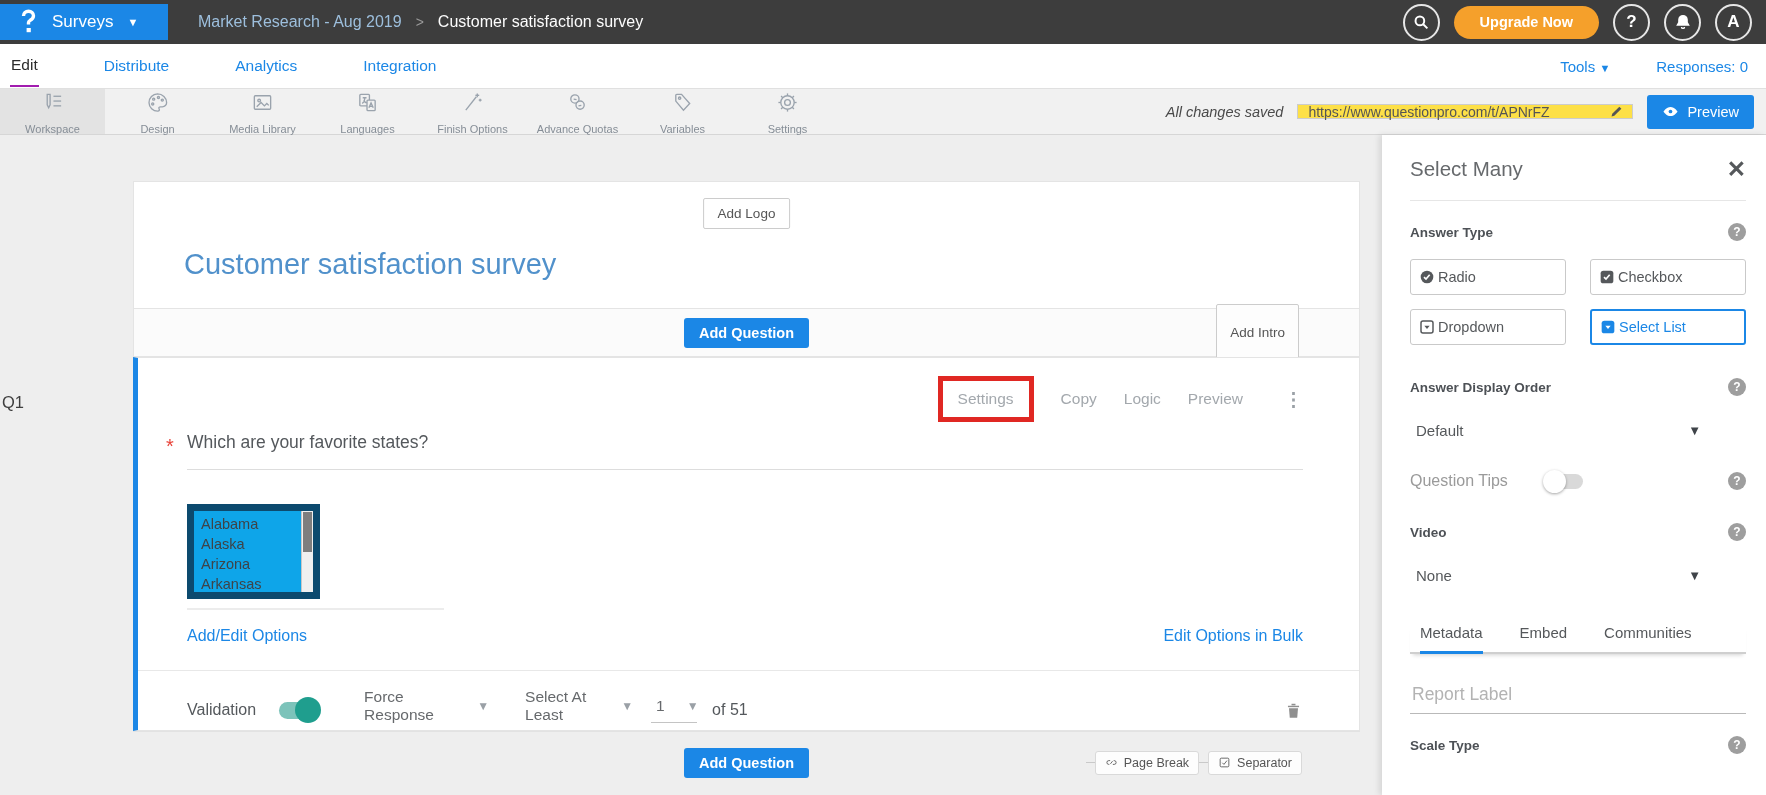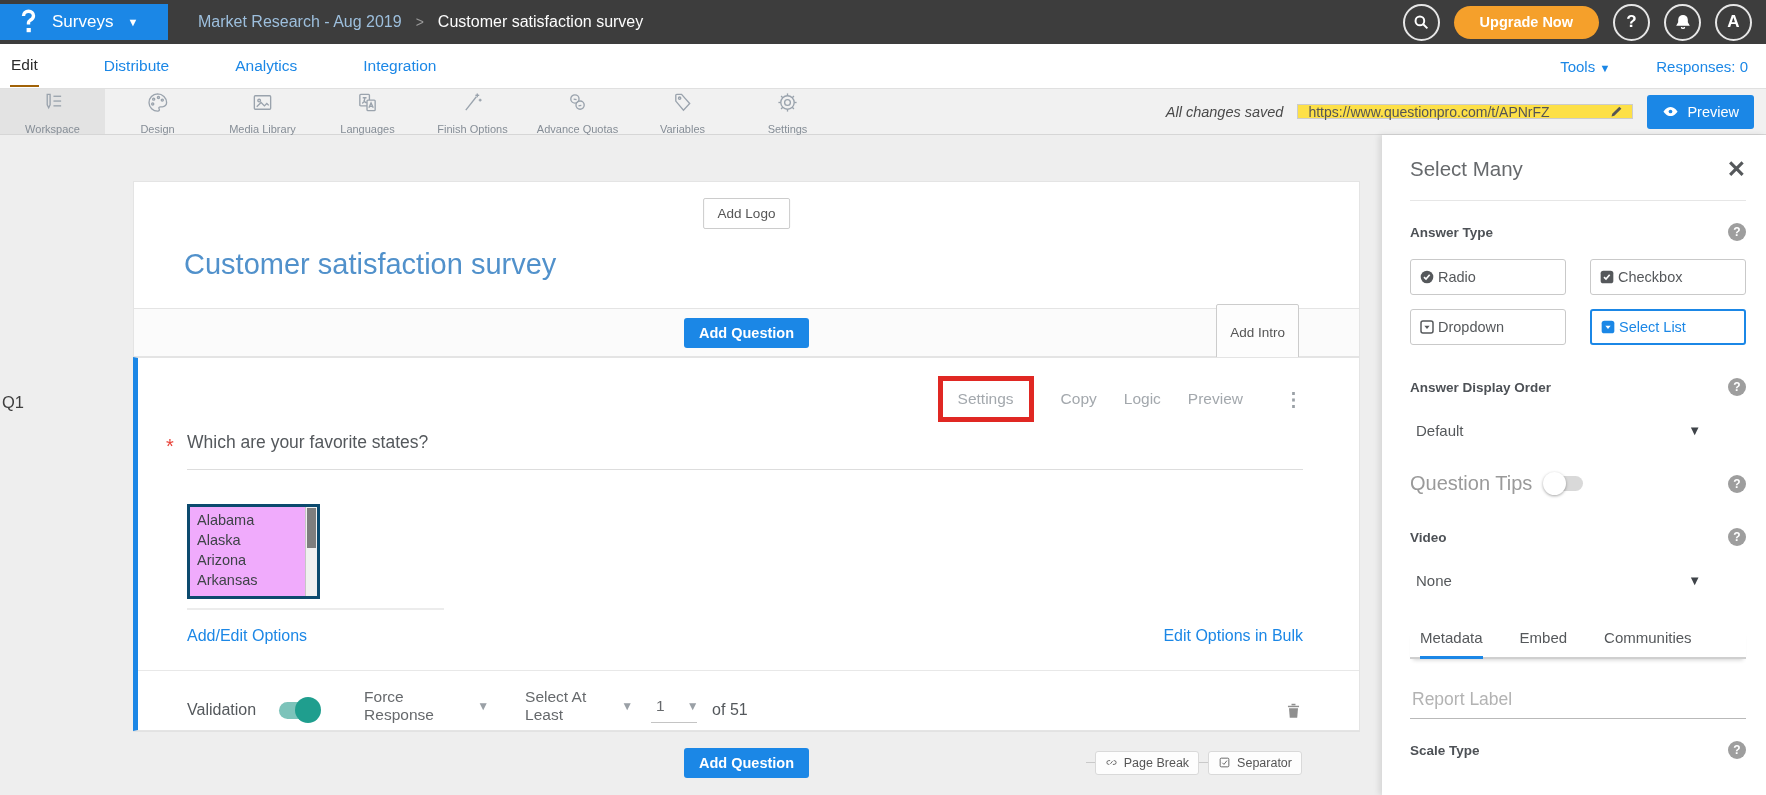--- a/index.html
+++ b/index.html
@@ -16,21 +16,21 @@
   .crumb-folder { color:#9dbfdd; cursor:pointer; }
   .crumb-sep { color:#9a9a9a; font-size:14px; }
   .crumb-current { color:#fdfdfd; }
   .topbar-right { margin-left:auto; display:flex; align-items:center; gap:14px; padding-right:14px; }
   .circle-btn { width:37px; height:37px; border:2px solid #e6e6e6; border-radius:50%; display:flex; align-items:center; justify-content:center; color:#fff; font-weight:bold; font-size:17px; cursor:pointer; background:transparent; }
   .upgrade-btn { background:#f5a02b; color:#fff; border:none; border-radius:17px; height:33px; padding:0 26px; font-size:14.5px; font-weight:bold; font-family:inherit; cursor:pointer; }
 
   
   .nav-row { display:flex; align-items:center; height:44px; background:#fff; padding:0 18px 0 10px; }
   .nav-tab { font-size:15.5px; color:#1b87e6; margin-right:64px; padding:11px 1px; cursor:pointer; }
-  .nav-tab.active { color:#2b2b2b; border-bottom:2px solid #a16207; }
+  .nav-tab.active { color:#2b2b2b; border-bottom:2px solid #a21caf; }
   .nav-right { margin-left:auto; display:flex; align-items:center; gap:46px; font-size:15px; color:#1b87e6; }
   .nav-right .caret { font-size:11px; color:#1b87e6; }
   .tools { cursor:pointer; }
 
   
   .toolbar { display:flex; align-items:stretch; height:47px; background:#f1f1f1; border-top:1px solid #e0e0e0; border-bottom:1px solid #d6d6d6; }
   .tool-item { width:105px; display:flex; flex-direction:column; align-items:center; justify-content:center; gap:9px; color:#97a0aa; cursor:pointer; padding-top:2px; }
   .tool-item.active { background:#e3e3e3; }
   .tool-item .t-icon { height:24px; display:flex; align-items:center; justify-content:center; }
   .tool-item .t-icon svg { width:23px; height:23px; stroke:#9aa3ad; fill:none; stroke-width:1.4; }
@@ -58,21 +58,21 @@
 
   .question-card { height:374px; border-left:5px solid #1b87e6; position:relative; }
   .q-menu { display:flex; align-items:center; justify-content:flex-end; gap:27px; padding:24px 56px 0 0; color:#a3a8ad; font-size:15.5px; height:58px; }
   .q-menu-item { cursor:pointer; }
   .q-menu-item.hl { border:5px solid #e02823; padding:9px 15px; margin:-14px 0; }
   .dots-icon { font-size:19px; color:#9aa0a6; font-weight:bold; margin-left:14px; cursor:pointer; }
   .q-row { display:flex; align-items:flex-start; padding:16px 56px 0 28px; }
   .req-mark { color:#e8443a; font-size:20px; width:21px; padding-top:3px; }
   .q-text-wrap { flex:1; border-bottom:1px solid #ddd; padding-bottom:16px; }
   .q-text { font-size:17.5px; color:#54585c; cursor:text; }
-  .listbox { margin:34px 0 0 49px; width:133px; height:95px; border:3px solid #0c4a6e; background:#f0abfc; display:flex; cursor:pointer;justify-content:space-between; }
+  .listbox { margin:34px 0 0 49px; width:133px; height:95px; border:7px solid #0c4a6e; background:#0ea5e9; display:flex; cursor:pointer;justify-content:space-between; }
   .lb-items { flex:1; padding:3px 0 0 7px; font-size:14.5px; color:#3e4347; line-height:20px; overflow:hidden; }
   .lb-scroll { width:12px; background:#f0f0f0; border-left:1px solid #c6c6c6; position:relative; }
   .lb-thumb { position:absolute; top:1px; left:1px; right:1px; height:40px; background:#7e7e7e; }
   .lb-line { margin:9px 0 0 49px; width:257px; border-bottom:2px solid #ececec; }
   .q-links { display:flex; justify-content:space-between; margin:17px 56px 0 49px; font-size:16px; }
   .blue-link { color:#1b87e6; cursor:pointer; text-decoration:none; }
   .v-divider { margin-top:25px; border-top:1px solid #e8e8e8; }
   .v-row { display:flex; align-items:center; padding:17px 56px 0 49px; }
   .v-label { font-size:16px; color:#54585c; margin-right:23px; }
   .toggle-on { position:relative; width:40px; height:17px; border-radius:9px; background:#7cc3ba; margin-right:40px; cursor:pointer; }
@@ -102,21 +102,21 @@
   .help-dot { width:18px; height:18px; border-radius:50%; background:#9e9e9e; color:#fff; font-size:12px; font-weight:bold; display:flex; align-items:center; justify-content:center; cursor:pointer; }
   .at-grid { display:grid; grid-template-columns:1fr 1fr; gap:14px 24px; margin-top:18px; }
   .at-btn { display:flex; align-items:center; gap:3px; height:36px; background:#fff; border:1px solid #c9c9c9; border-radius:3px; padding:0 8px; font-size:14.5px; color:#55585b; font-family:inherit; cursor:pointer; }
   .at-btn svg { width:16px; height:16px; flex:none; }
   .at-btn .ic { color:#55585b; display:flex; }
   .at-btn.selected { border:2px solid #1b87e6; color:#1b87e6; }
   .at-btn.selected .ic { color:#1b87e6; }
   .sb-select { display:flex; align-items:center; justify-content:space-between; width:285px; margin:26px 0 0 6px; font-size:15px; color:#55585b; cursor:pointer; }
   .sb-select .sel-caret { color:#3f4449; font-size:13px; }
   .sb-toggle-row { display:flex; align-items:center; margin-top:33px; }
-  .sb-toggle-row .t-label { font-size:20px; color:#9a9a9a; width:135px; }
+  .sb-toggle-row .t-label { font-size:16px; color:#9a9a9a; width:135px; }
   .toggle-off { position:relative; width:38px; height:15px; border-radius:8px; background:#d9d9d9; cursor:pointer; }
   .toggle-off::after { content:""; position:absolute; left:-2px; top:-4px; width:23px; height:23px; border-radius:50%; background:#fff; box-shadow:0 1px 3px rgba(0,0,0,.35); }
   .sb-toggle-row .help-dot, .mt33 .help-dot { margin-left:auto; }
   .mt33 { margin-top:33px; }
   .sb-tabs { display:flex; gap:37px; margin-top:40px; padding-left:10px; border-bottom:2px solid #cfcfcf; box-shadow:0 4px 4px -3px rgba(0,0,0,.18); }
   .sb-tab { font-size:15px; color:#55585b; padding-bottom:10px; cursor:pointer; }
   .sb-tab.active { border-bottom:3px solid #1b87e6; margin-bottom:-2px; }
   .report-input { width:100%; margin-top:26px; border:none; border-bottom:1px solid #b9b9b9; font-family:inherit; font-size:17.5px; color:#555; padding:4px 2px 8px 2px; outline:none; background:transparent; }
   .report-input::placeholder { color:#b3b3b3; }
   .sb-scale { margin-top:22px; }

